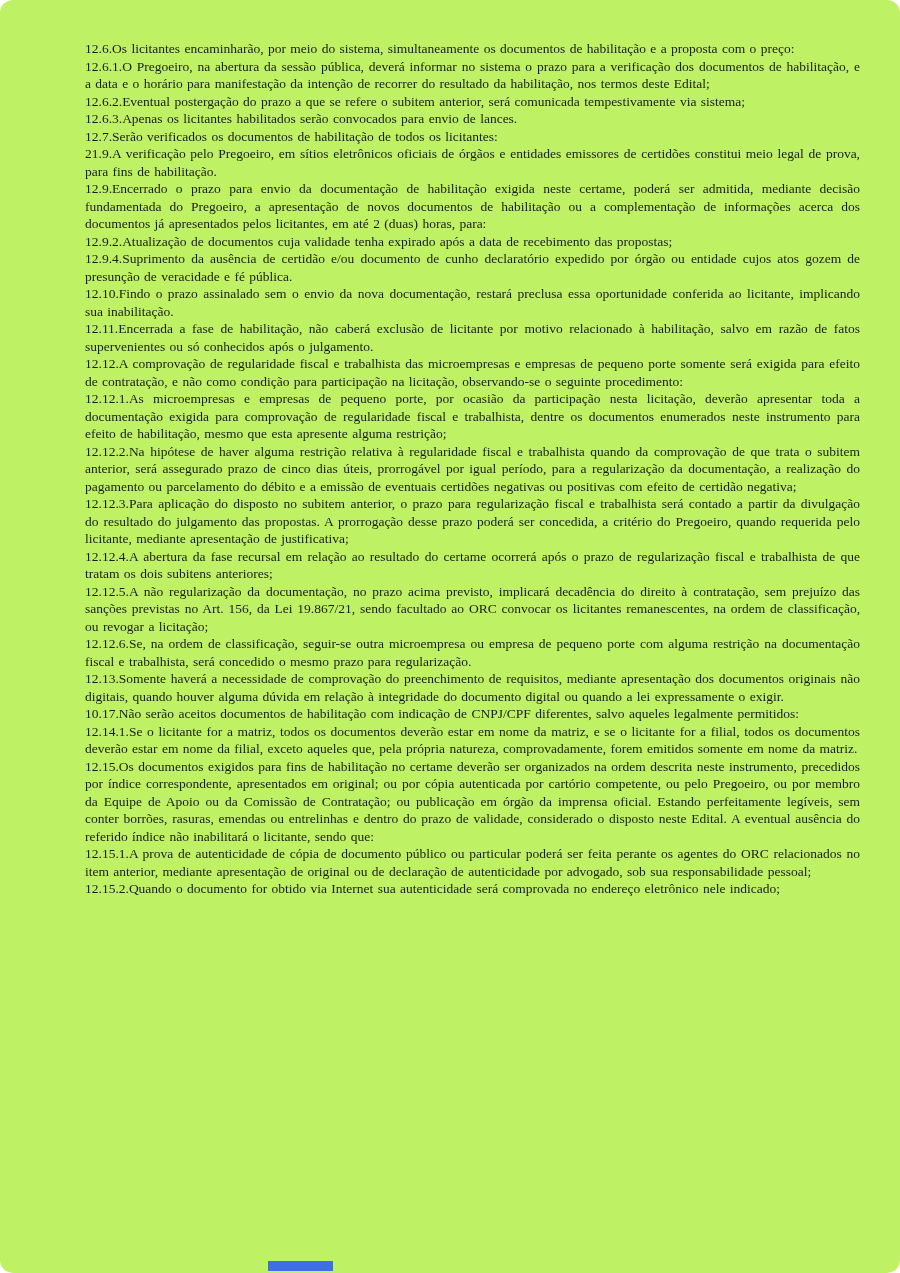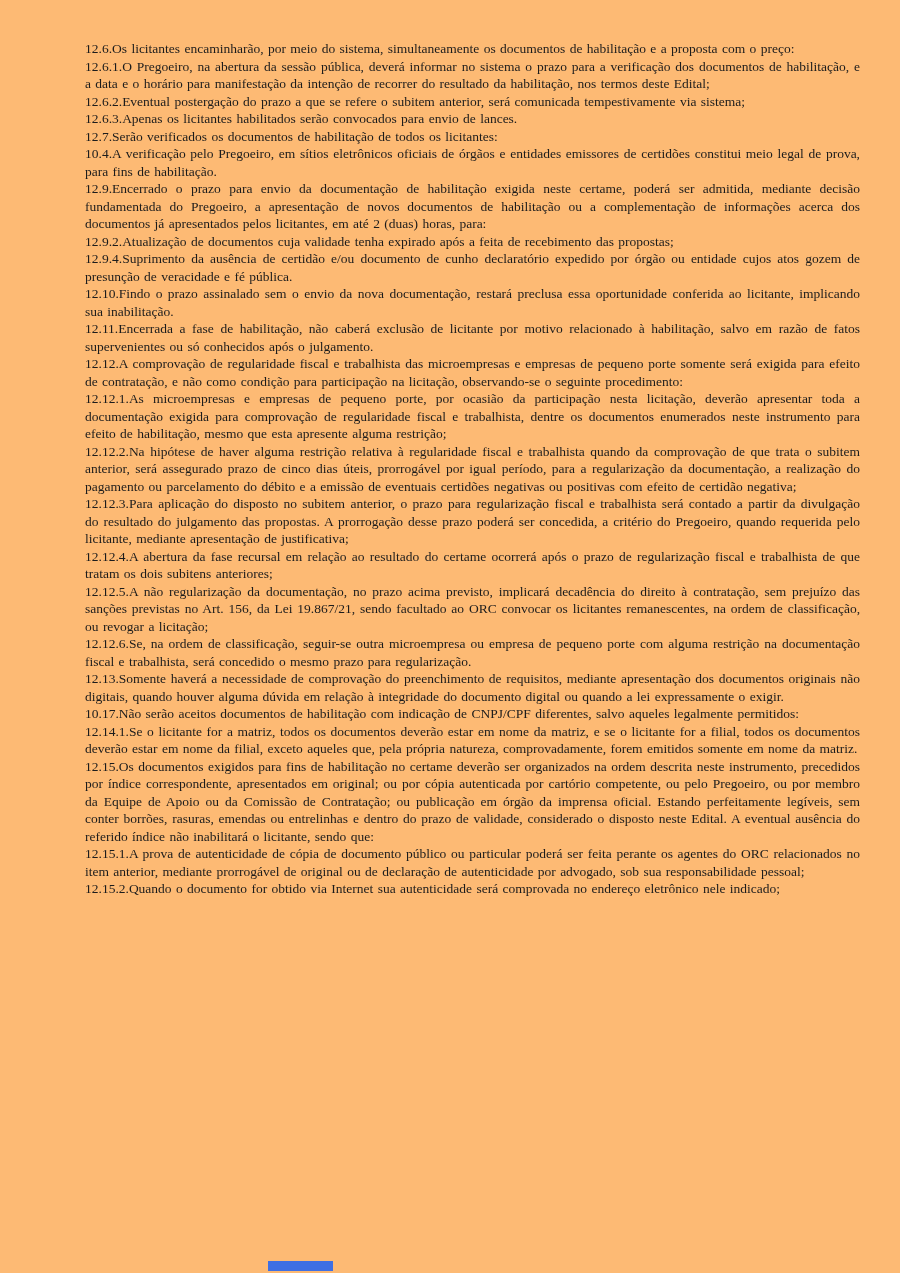--- a/index.html
+++ b/index.html
@@ -4,23 +4,24 @@
 <style>
   html, body {
     margin: 0;
     padding: 0;
     background: #ffffff;
   }
   .page {
     position: relative;
     width: 900px;
     height: 1273px;
-    background: #fdba74;
+    background: #bef264;
     box-sizing: border-box;
     overflow: hidden;
+    border-radius: 13px;
   }
   .text-block {
     position: absolute;
     top: 40px;
     left: 85px;
     width: 775px;
     font-family: "Liberation Serif", "DejaVu Serif", serif;
     font-size: 13.5px;
     line-height: 17.5px;
     color: #1c1c1c;
@@ -43,34 +44,34 @@
 </head>
 <body style="background: rgb(255, 255, 255);">
 
 <div class="page">
   <div class="text-block" style="color: rgb(28, 28, 28);">
       <p class="clause">12.6.Os licitantes encaminharão, por meio do sistema, simultaneamente os documentos de habilitação e a proposta com o preço:</p>
       <p class="clause">12.6.1.O Pregoeiro, na abertura da sessão pública, deverá informar no sistema o prazo para a verificação dos documentos de habilitação, e a data e o horário para manifestação da intenção de recorrer do resultado da habilitação, nos termos deste Edital;</p>
       <p class="clause">12.6.2.Eventual postergação do prazo a que se refere o subitem anterior, será comunicada tempestivamente via sistema;</p>
       <p class="clause">12.6.3.Apenas os licitantes habilitados serão convocados para envio de lances.</p>
       <p class="clause">12.7.Serão verificados os documentos de habilitação de todos os licitantes:</p>
-      <p class="clause">10.4.A verificação pelo Pregoeiro, em sítios eletrônicos oficiais de órgãos e entidades emissores de certidões constitui meio legal de prova, para fins de habilitação.</p>
+      <p class="clause">21.9.A verificação pelo Pregoeiro, em sítios eletrônicos oficiais de órgãos e entidades emissores de certidões constitui meio legal de prova, para fins de habilitação.</p>
       <p class="clause">12.9.Encerrado o prazo para envio da documentação de habilitação exigida neste certame, poderá ser admitida, mediante decisão fundamentada do Pregoeiro, a apresentação de novos documentos de habilitação ou a complementação de informações acerca dos documentos já apresentados pelos licitantes, em até 2 (duas) horas, para:</p>
-      <p class="clause">12.9.2.Atualização de documentos cuja validade tenha expirado após a feita de recebimento das propostas;</p>
+      <p class="clause">12.9.2.Atualização de documentos cuja validade tenha expirado após a data de recebimento das propostas;</p>
       <p class="clause">12.9.4.Suprimento da ausência de certidão e/ou documento de cunho declaratório expedido por órgão ou entidade cujos atos gozem de presunção de veracidade e fé pública.</p>
       <p class="clause">12.10.Findo o prazo assinalado sem o envio da nova documentação, restará preclusa essa oportunidade conferida ao licitante, implicando sua inabilitação.</p>
       <p class="clause">12.11.Encerrada a fase de habilitação, não caberá exclusão de licitante por motivo relacionado à habilitação, salvo em razão de fatos supervenientes  ou só conhecidos após o julgamento.</p>
       <p class="clause">12.12.A comprovação de regularidade fiscal e trabalhista das microempresas e empresas de pequeno porte somente será exigida para efeito de contratação, e não como condição para participação na licitação, observando-se o seguinte procedimento:</p>
       <p class="clause">12.12.1.As microempresas e empresas de pequeno porte, por ocasião da participação nesta licitação, deverão apresentar toda a documentação exigida para comprovação de regularidade fiscal e trabalhista, dentre os documentos enumerados neste instrumento para efeito de habilitação, mesmo que esta apresente alguma restrição;</p>
       <p class="clause">12.12.2.Na hipótese de haver alguma restrição relativa à regularidade fiscal e trabalhista quando da comprovação de que trata o subitem anterior, será assegurado prazo de cinco dias úteis, prorrogável por igual período, para a regularização da documentação, a realização do pagamento ou parcelamento do débito e a emissão de eventuais certidões negativas ou positivas com efeito de certidão negativa;</p>
       <p class="clause">12.12.3.Para aplicação do disposto no subitem anterior, o prazo para regularização fiscal e trabalhista será contado a partir da divulgação do resultado do julgamento das propostas. A prorrogação desse prazo poderá ser concedida, a critério do Pregoeiro, quando requerida pelo licitante, mediante apresentação  de justificativa;</p>
       <p class="clause">12.12.4.A abertura da fase recursal em relação ao resultado do certame ocorrerá após o prazo de regularização fiscal e trabalhista de que tratam os dois subitens anteriores;</p>
       <p class="clause">12.12.5.A não regularização da documentação, no prazo acima previsto, implicará decadência do direito à contratação, sem prejuízo das sanções previstas no Art. 156, da Lei 19.867/21, sendo facultado ao ORC convocar os licitantes remanescentes,  na ordem de classificação, ou revogar a licitação;</p>
       <p class="clause">12.12.6.Se, na ordem de classificação, seguir-se outra microempresa ou empresa de pequeno porte com alguma restrição na documentação fiscal e trabalhista, será concedido o mesmo prazo para regularização.</p>
       <p class="clause">12.13.Somente haverá a necessidade de comprovação do preenchimento de requisitos, mediante apresentação dos documentos originais não digitais, quando houver alguma dúvida em relação à integridade do documento digital ou quando a lei expressamente  o exigir.</p>
       <p class="clause">10.17.Não serão aceitos documentos de habilitação com indicação de CNPJ/CPF diferentes, salvo aqueles legalmente permitidos:</p>
       <p class="clause">12.14.1.Se o licitante for a matriz, todos os documentos deverão estar em nome da matriz, e se o licitante for a filial, todos os documentos deverão estar em nome da filial, exceto aqueles que, pela própria natureza, comprovadamente, forem emitidos somente em nome da matriz.</p>
       <p class="clause">12.15.Os documentos exigidos para fins de habilitação no certame deverão ser organizados na ordem descrita neste instrumento, precedidos por índice correspondente, apresentados em original; ou por cópia autenticada por cartório competente, ou pelo Pregoeiro, ou por membro da Equipe de Apoio ou da Comissão de Contratação; ou publicação em órgão da imprensa oficial. Estando perfeitamente legíveis, sem conter borrões, rasuras, emendas ou entrelinhas e dentro do prazo de validade, considerado o disposto neste Edital. A eventual ausência do referido índice não inabilitará o licitante, sendo que:</p>
-      <p class="clause">12.15.1.A prova de autenticidade de cópia de documento público ou particular poderá ser feita perante os agentes do ORC relacionados no item anterior, mediante prorrogável de original ou de declaração de autenticidade por advogado, sob sua responsabilidade  pessoal;</p>
+      <p class="clause">12.15.1.A prova de autenticidade de cópia de documento público ou particular poderá ser feita perante os agentes do ORC relacionados no item anterior, mediante apresentação de original ou de declaração de autenticidade por advogado, sob sua responsabilidade  pessoal;</p>
       <p class="clause">12.15.2.Quando o documento for obtido via Internet sua autenticidade será comprovada no endereço eletrônico nele indicado;</p>
     </div>
   <div class="selection-bar" style="background: rgb(63, 111, 227);"></div>
 </div>
 
 </body></html>

